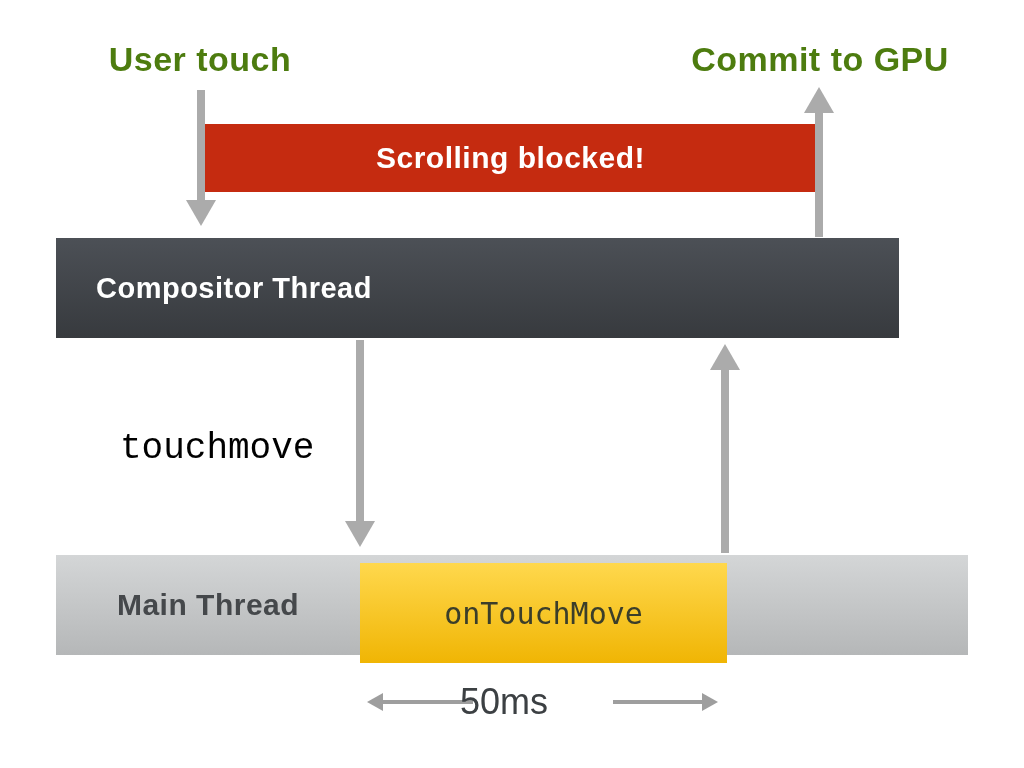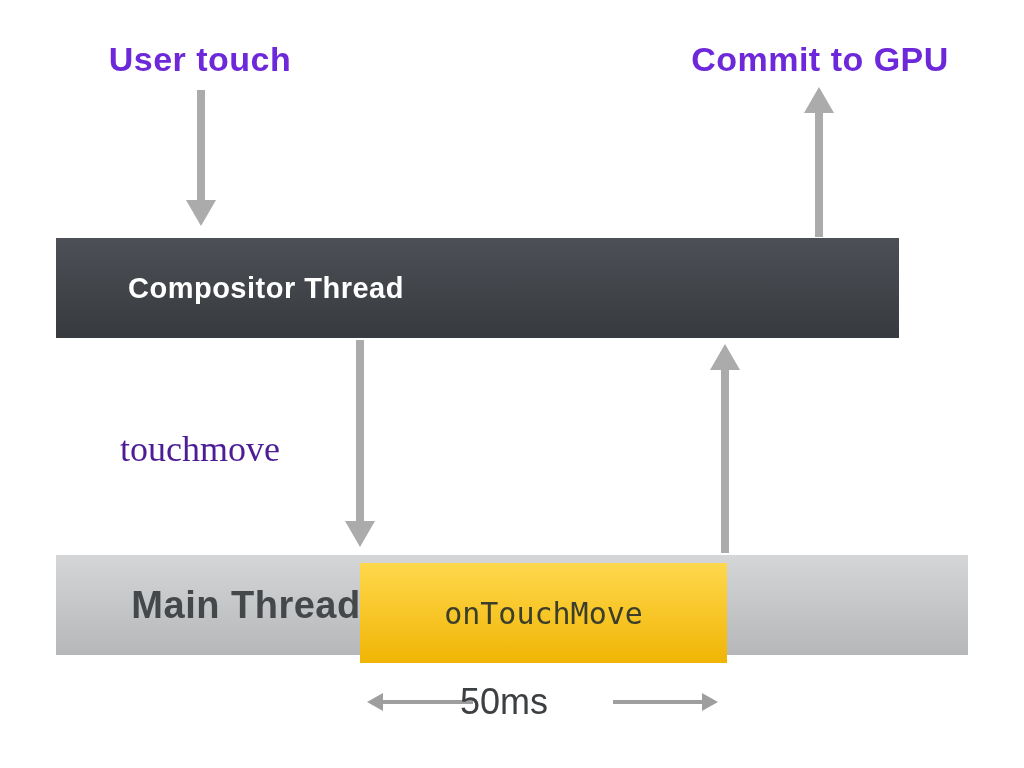--- a/index.html
+++ b/index.html
@@ -13,21 +13,21 @@
     width: 1024px;
     height: 768px;
     background: #ffffff;
     overflow: hidden;
   }
   .top-label {
     position: absolute;
     top: 40px;
     font-size: 34px;
     font-weight: bold;
-    color: #6d28d9;
+    color: #4d7c0f;
     text-align: center;
     letter-spacing: 0.5px;
   }
   .lbl-user-touch { left: 60px; width: 280px; }
   .lbl-commit-gpu { left: 680px; width: 280px; }
 
   .blocked-banner {
     position: absolute;
     left: 205px;
     top: 124px;
@@ -49,56 +49,55 @@
     top: 238px;
     width: 843px;
     height: 100px;
     background: linear-gradient(to bottom, #4c5056, #373a3e);
     display: flex;
     align-items: center;
     color: #ffffff;
     font-size: 29px;
     font-weight: bold;
     box-sizing: border-box;
-    padding-left: 72px;
+    padding-left: 40px;
     letter-spacing: 0.5px;
   }
 
   .event-label {
     position: absolute;
     left: 120px;
     top: 428px;
-    font-family: Liberation Serif, serif;
+    font-family: Liberation Mono, monospace;
     font-size: 36px;
     font-weight: 300;
-    color: #4c1d95;
+    color: #000000;
   }
 
   .main-bar {
     position: absolute;
     left: 56px;
     top: 555px;
     width: 912px;
     height: 100px;
     background: linear-gradient(to bottom, #d4d6d7, #b5b7b8);
   }
   .main-bar-label {
     position: absolute;
     left: 0;
     top: 0;
     width: 304px;
     height: 100%;
     display: flex;
     align-items: center;
     justify-content: center;
-    font-size: 38px;
+    font-size: 30px;
     font-weight: bold;
     color: #45484b;
     letter-spacing: 0.5px;
-    margin-left: 38px;
   }
   .task-segment {
     position: absolute;
     left: 304px;
     top: 8px;
     width: 367px;
     height: 100%;
     background: linear-gradient(to bottom, #ffd84d, #f0b504);
     display: flex;
     align-items: center;
@@ -170,20 +169,23 @@
 <div class="canvas">
 
   <div class="top-label lbl-user-touch">User touch</div>
   <div class="top-label lbl-commit-gpu">Commit to GPU</div>
 
   <div>
     <div class="v-line" style="left:197px; top:90px; height:112px;"></div>
     <div class="head-down" style="left:186px; top:200px;"></div>
   </div>
 
+  <div class="blocked-banner">
+    <span>Scrolling blocked!</span>
+  </div>
 
   <div>
     <div class="head-up" style="left:804px; top:87px;"></div>
     <div class="v-line" style="left:815px; top:111px; height:126px;"></div>
   </div>
 
   <div class="compositor-bar">
     <span>Compositor Thread</span>
   </div>
 

